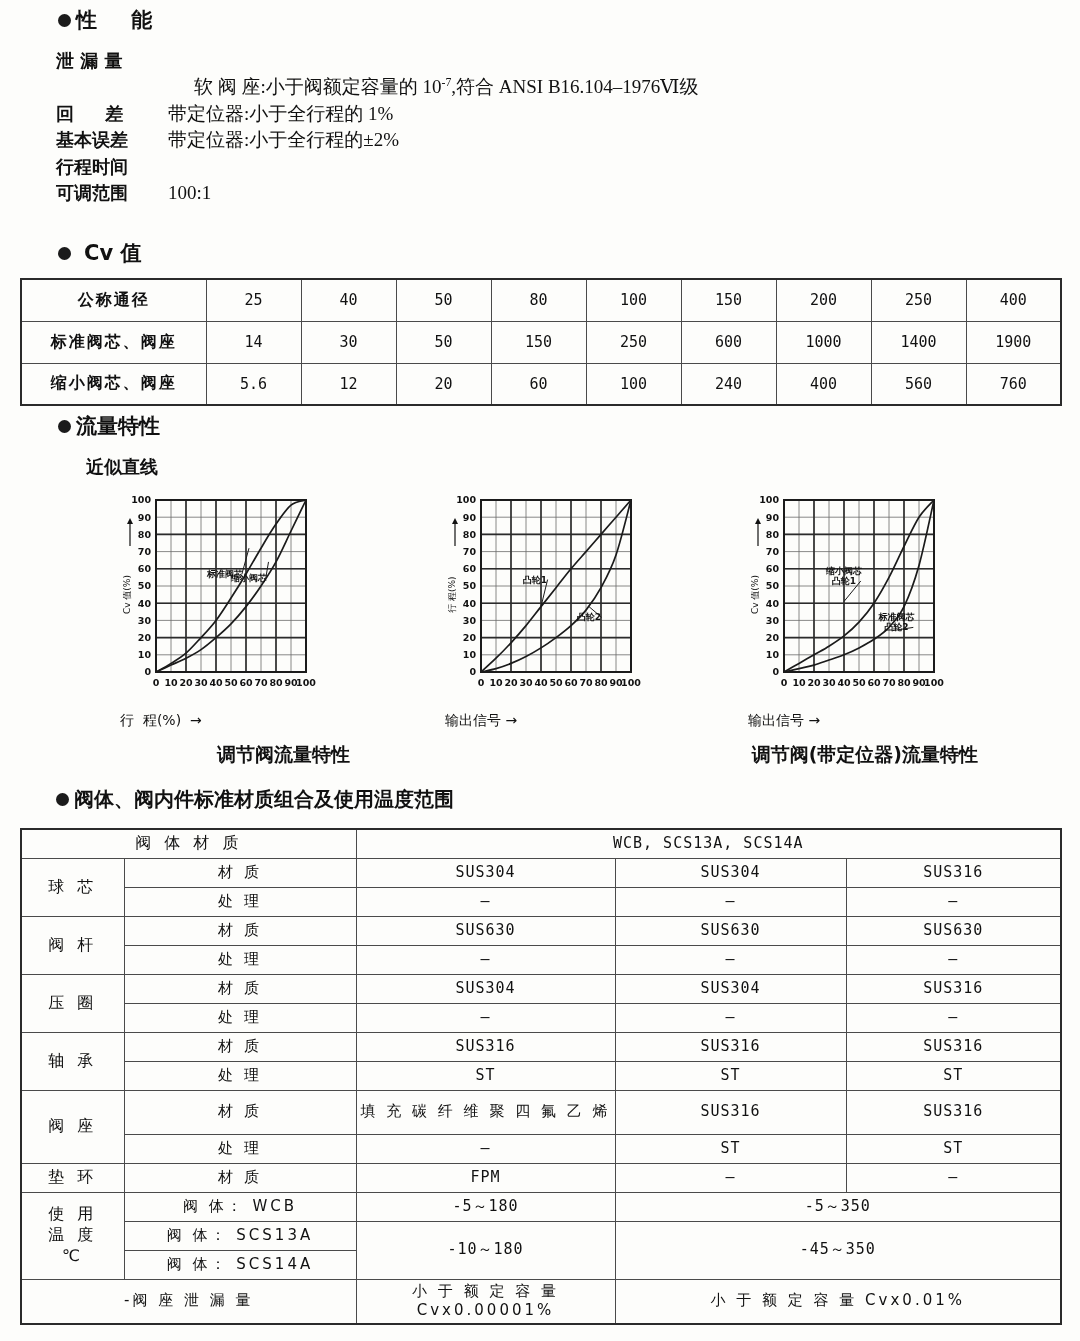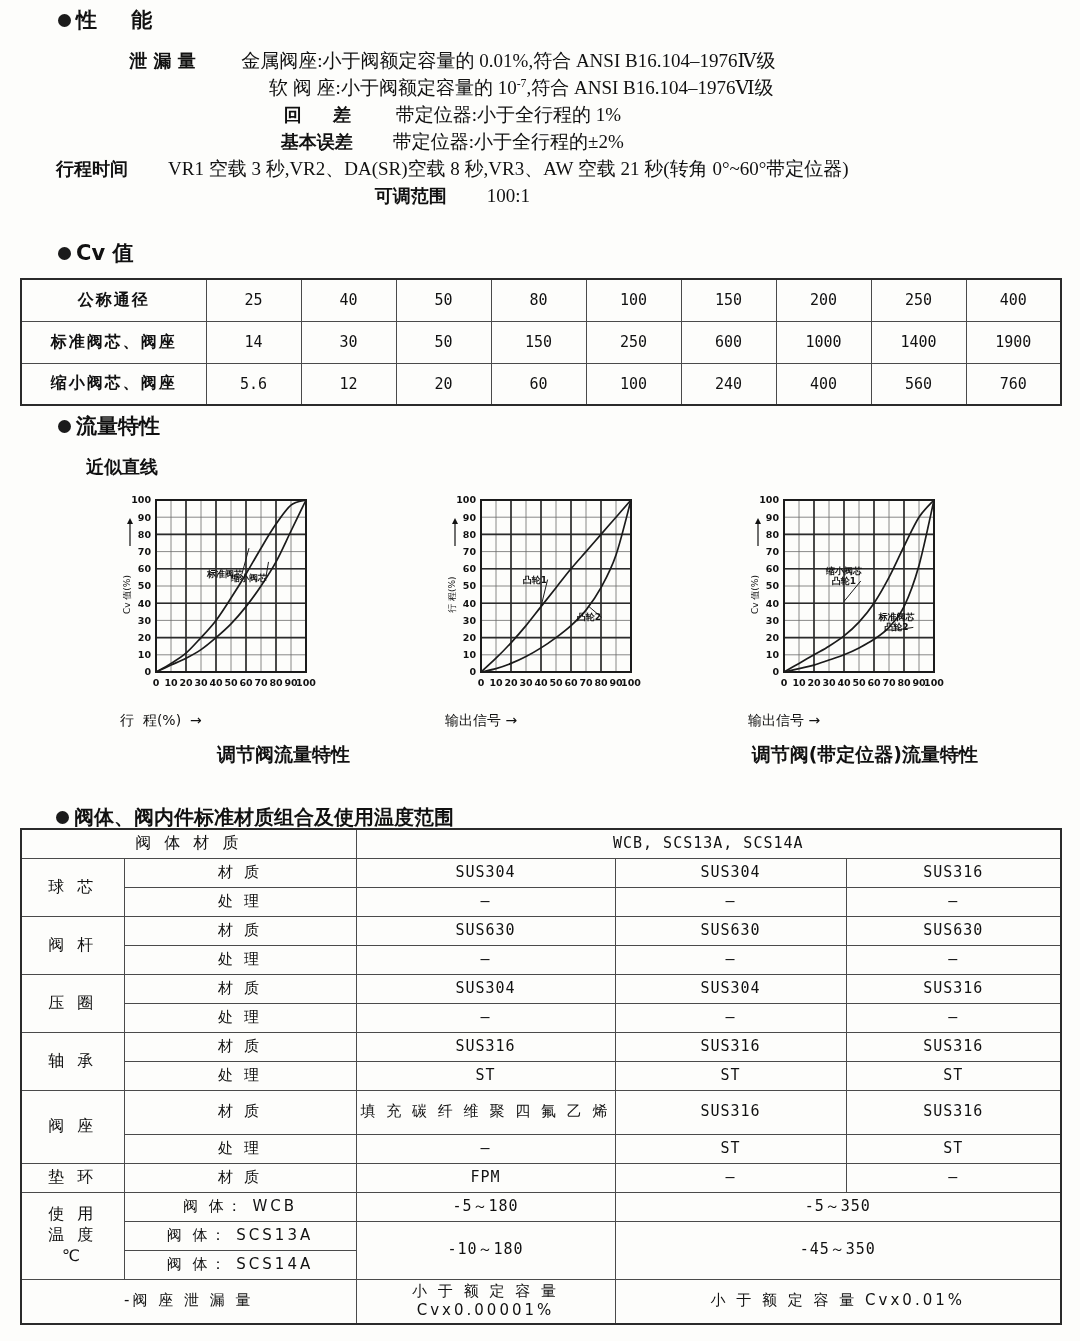--- a/index.html
+++ b/index.html
@@ -31,33 +31,33 @@
   .sec-head .sec-txt { white-space: pre; }
 
   
   #perf-head { position: absolute; left: 58px; top: 6px; }
   #perf-head .sec-txt { letter-spacing: 1px; }
 
   #perf-table {
     position: absolute; left: 56px; top: 48px;
     font-size: 19px; line-height: 1.42;
   }
-  #perf-table .prow { display: flex; align-items: baseline; justify-content: center; }
+  #perf-table .prow { display: flex; align-items: baseline; }
   #perf-table .plabel {
     width: 112px; flex: none;
     font-family: "DejaVu Sans", "Liberation Sans", sans-serif;
     font-weight: bold; font-size: 18px;
     white-space: pre;
   }
   #perf-table .pval { white-space: pre; font-size: 19px; }
   #perf-table .pval.indent { padding-left: 26px; }
   sup { font-size: 0.62em; vertical-align: super; }
 
   
-  #cv-head { position: absolute; left: 58px; top: 239px; }
+  #cv-head { position: absolute; left: 58px; top: 239px; gap: 8px; }
   #cv-wrap { position: absolute; left: 20px; top: 278px; width: 1040px; }
   table.grid {
     border-collapse: collapse;
     width: 100%;
     table-layout: fixed;
   }
   table.grid td {
     border: 1px solid #4a4a4a;
     text-align: center;
     vertical-align: middle;
@@ -96,21 +96,21 @@
   .cap-title {
     text-align: right;
     font-family: "DejaVu Sans", "Liberation Sans", sans-serif;
     font-weight: bold;
     font-size: 19px;
     margin-top: 12px;
     white-space: pre;
   }
 
   
-  #mat-head { position: absolute; left: 56px; top: 804px; }
+  #mat-head { position: absolute; left: 56px; top: 786px; }
   #mat-head .sec-txt { font-size: 20px; }
   #mat-wrap { position: absolute; left: 20px; top: 828px; width: 1040px; }
   table.mat {
     border-collapse: collapse;
     width: 100%;
     table-layout: fixed;
     border: 2px solid #2b2b2b;
   }
   table.mat td {
     border: 1px solid #4a4a4a;
@@ -139,37 +139,35 @@
 <body>
 
 <div class="sec-head" id="perf-head">
   <span class="dot"></span>
   <span class="sec-txt">性    能</span>
 </div>
 
 <div id="perf-table">
   <div class="prow">
     <span class="plabel">泄 漏 量</span>
-    <span class="pval">金属阀座:小于阀额定容量的 0.01%,符合 ANSI B16.104–1976Ⅳ级</span>
   </div>
   <div class="prow">
     <span class="plabel"></span>
     <span class="pval indent">软 阀 座:小于阀额定容量的 10<sup>-7</sup>,符合 ANSI B16.104–1976Ⅵ级</span>
   </div>
   <div class="prow">
     <span class="plabel">回     差</span>
     <span class="pval">带定位器:小于全行程的 1%</span>
   </div>
   <div class="prow">
     <span class="plabel">基本误差</span>
     <span class="pval">带定位器:小于全行程的±2%</span>
   </div>
   <div class="prow">
     <span class="plabel">行程时间</span>
-    <span class="pval">VR1 空载 3 秒,VR2、DA(SR)空载 8 秒,VR3、AW 空载 21 秒(转角 0°~60°带定位器)</span>
   </div>
   <div class="prow">
     <span class="plabel">可调范围</span>
     <span class="pval">100:1</span>
   </div>
 </div>
 
 <div class="sec-head" id="cv-head">
   <span class="dot"></span>
   <span class="sec-txt">Cv 值</span>

